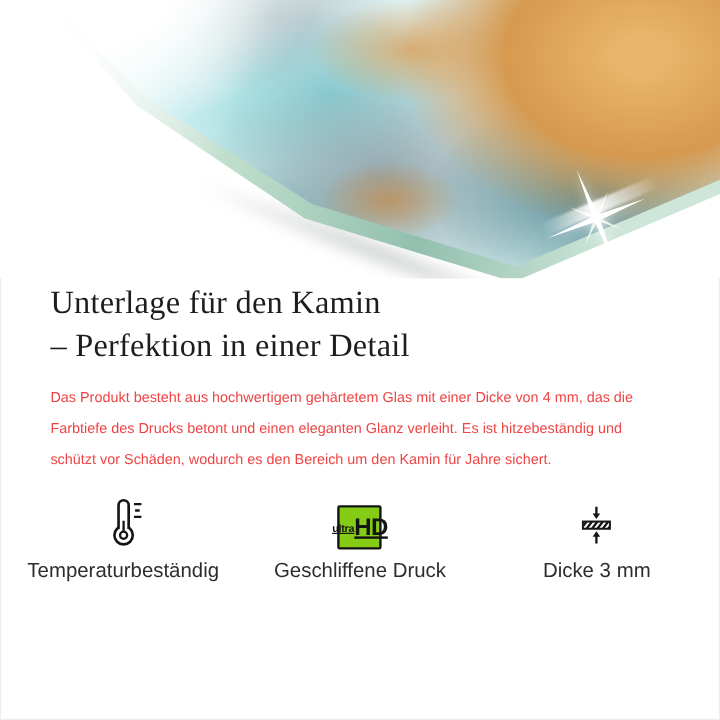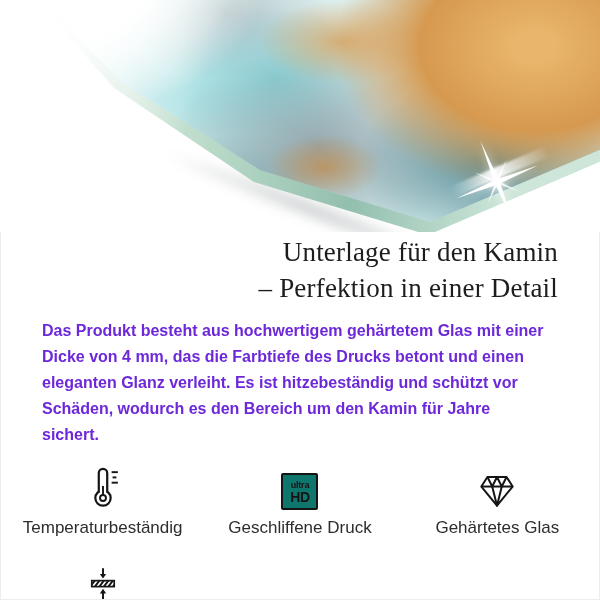--- a/index.html
+++ b/index.html
@@ -36,32 +36,32 @@
   .hero-fade{position:absolute;inset:0;
         background:linear-gradient(108deg,#ffffff 7%,rgba(255,255,255,.9) 14%,rgba(255,255,255,0) 34%);}
   .edge-highlight{position:absolute;left:448px;top:166px;width:104px;height:11px;
         background:linear-gradient(90deg,rgba(255,255,255,0),rgba(255,255,255,.95) 45%,rgba(255,255,255,0));
         transform:rotate(-23deg);filter:blur(1px);}
   .sparkle{position:absolute;left:451px;top:136px;width:92px;height:92px;
         filter:drop-shadow(0 0 5px rgba(255,255,255,.95));}
 
   
   .heading{margin:2px 42px 0;font-family:"Liberation Serif",serif;font-weight:500;
-        font-size:27px;line-height:36px;color:#1d1d1d;letter-spacing:.2px;text-align:right;}
-  .desc{margin:12px 42px 0;padding-right:14px;font-size:16px;line-height:26px;color:#6d28d9;font-weight:bold;}
+        font-size:27px;line-height:36px;color:#1d1d1d;letter-spacing:.2px;}
+  .desc{margin:12px 42px 0;padding-right:14px;font-size:12px;line-height:26px;color:#ef4444;}
 
   
   .features{margin:10px 4px 0;display:grid;grid-template-columns:1fr 1fr 1fr;row-gap:14px;}
   .feature{display:flex;flex-direction:column;align-items:center;}
   .icon-box{height:52px;display:flex;align-items:flex-end;justify-content:center;}
   .feature-label{margin-top:8px;font-size:17px;color:#2d2d2d;}
-  .uhd{width:33px;height:33px;border:2.5px solid #141414;border-radius:2px;background:#0f766e;
-        display:flex;flex-direction:column;align-items:center;justify-content:center;color:#141414;}
+  .uhd{width:33px;height:33px;border:2.5px solid #141414;border-radius:2px;background:#84cc16;
+        display:flex;flex-direction:row;align-items:center;justify-content:center;color:#141414;text-decoration:underline;}
   .uhd .u1{font-size:9px;font-weight:700;line-height:10px;letter-spacing:-.2px;}
-  .uhd .u2{font-size:14px;font-weight:700;line-height:14px;letter-spacing:-.5px;}
+  .uhd .u2{font-size:20px;font-weight:700;line-height:14px;letter-spacing:-.5px;}
   svg.ic{stroke:#151515;fill:none;stroke-width:2.3;}
 </style>
 </head>
 <body>
 
 <div class="page">
 
   <div class="hero">
     <div class="panel-shadow"></div>
     <div class="panel-shadow2"></div>
@@ -110,31 +110,20 @@
       <div class="icon-box">
         <div class="uhd">
           <span class="u1">ultra</span>
           <span class="u2">HD</span>
         </div>
       </div>
       <div class="feature-label">Geschliffene Druck</div>
     </div>
 
 
-    <div class="feature">
-      <div class="icon-box">
-        <svg class="ic" width="42" height="40" viewBox="0 0 48 46" stroke-width="2.1" stroke-linejoin="round">
-          <path d="M13 8 H35 L42 19 L24 41 L6 19 Z"></path>
-          <path d="M13 8 L18.5 19 L24 8 L29.5 19 L35 8"></path>
-          <line x1="6" y1="19" x2="42" y2="19"></line>
-          <path d="M18.5 19 L24 41 L29.5 19"></path>
-        </svg>
-      </div>
-      <div class="feature-label">Gehärtetes Glas</div>
-    </div>
 
 
     <div class="feature">
       <div class="icon-box">
         <svg width="36" height="40" viewBox="0 0 48 52">
           <defs>
               <clipPath id="barclip">
                 <rect x="9.5" y="22" width="29" height="7"></rect>
               </clipPath>
             </defs>

